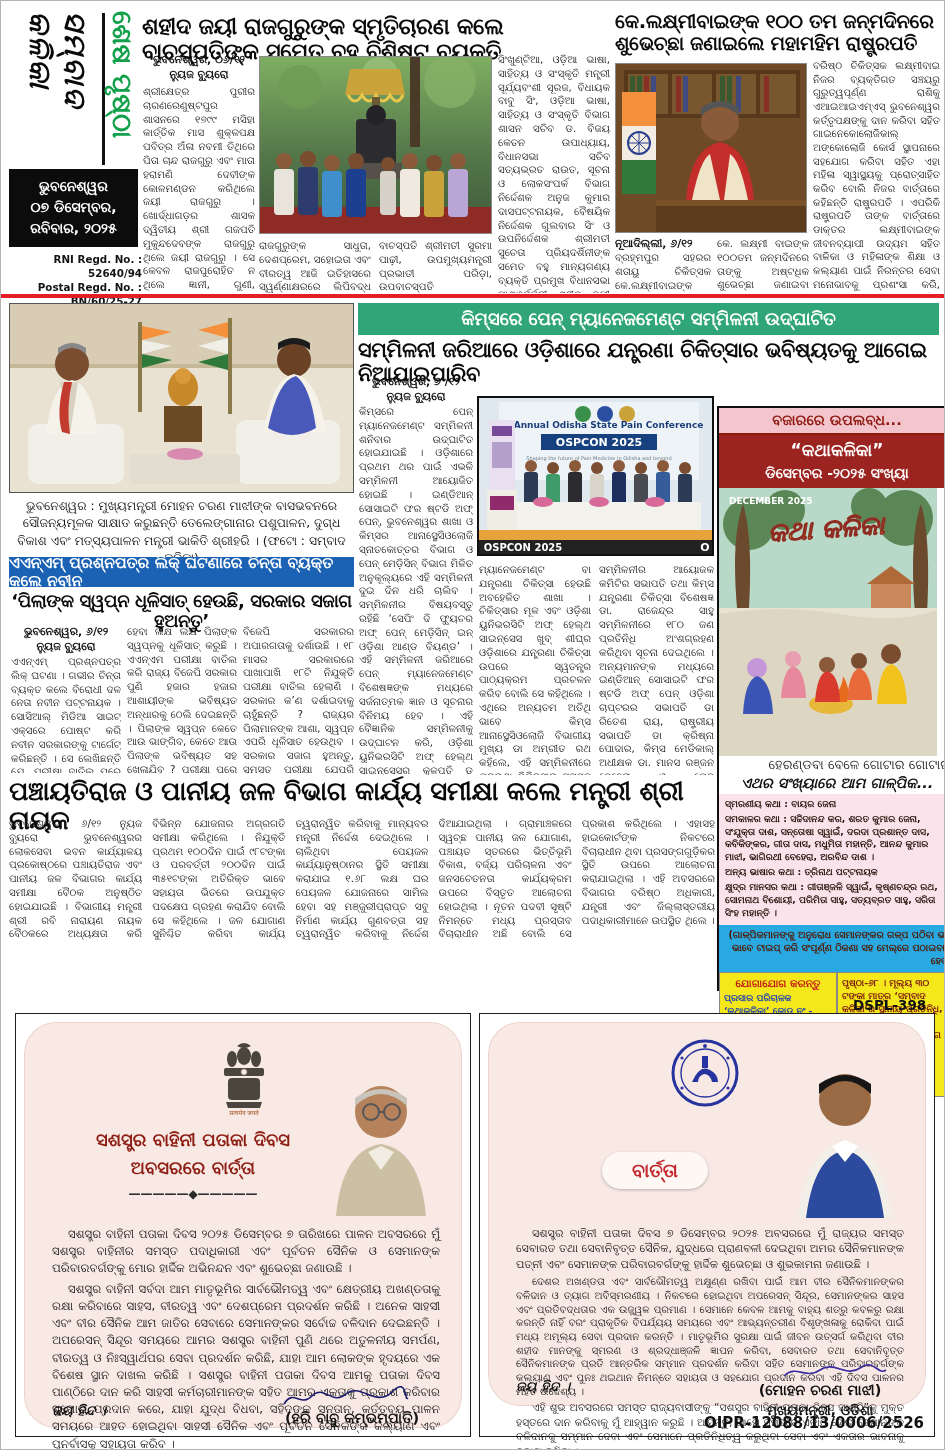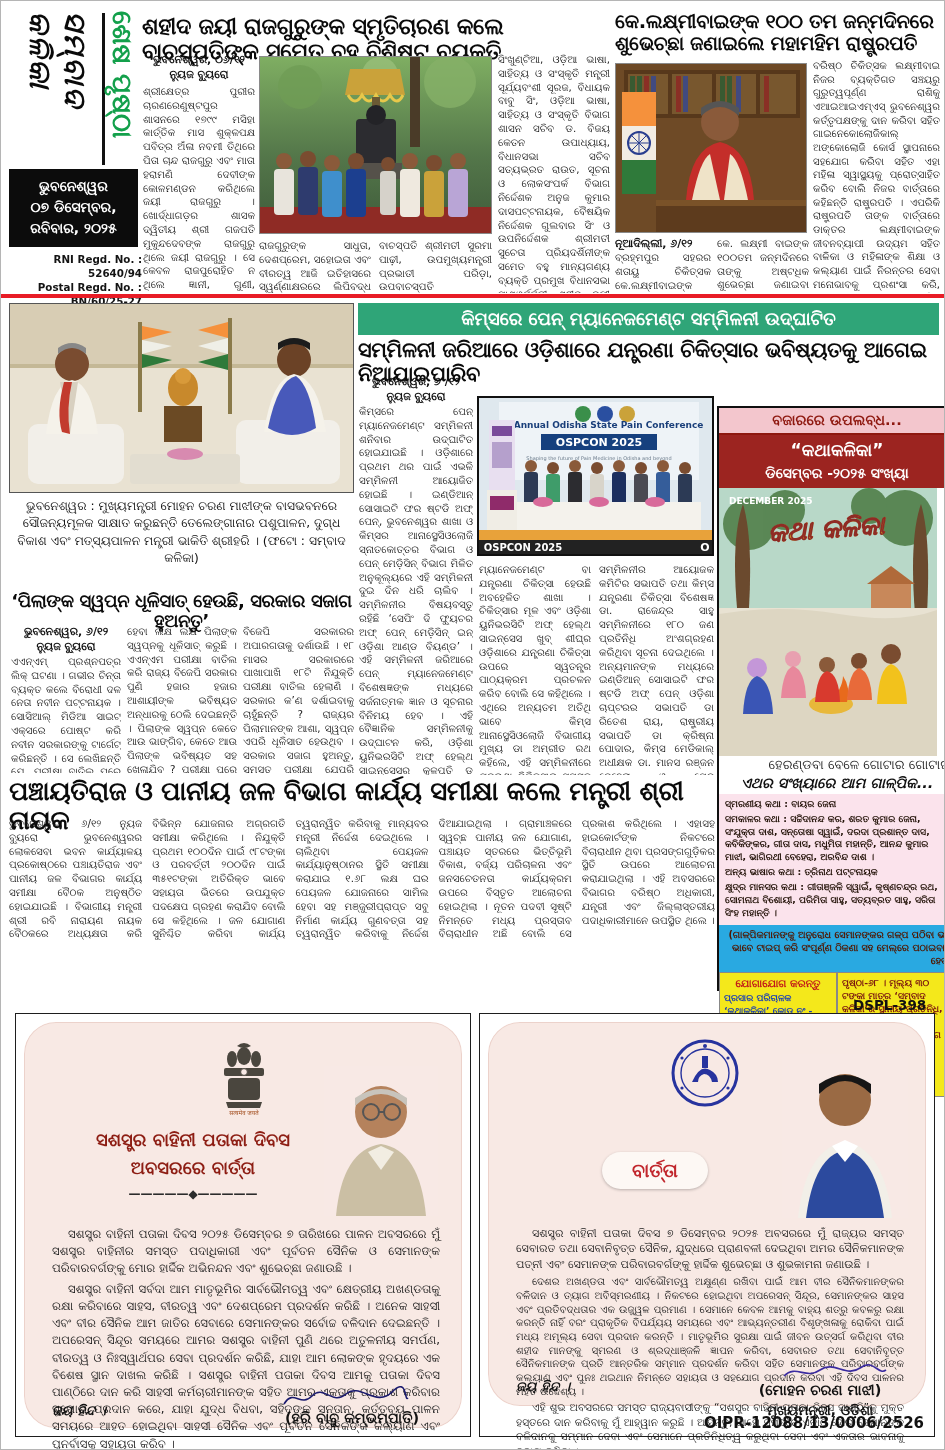--- a/index.html
+++ b/index.html
@@ -218,20 +218,21 @@
           <path d="M268 46 q16 -12 32 0 l0 -7 q-16 -10 -32 0 Z" fill="#1c1c1c"></path>
           <path d="M254 128 q8 -54 30 -58 q24 4 32 58 Z" fill="#f5f2ea"></path>
           <path d="M258 124 q10 -48 28 -52 q14 10 20 52 q-24 14 -48 0 Z" fill="#3548b5" opacity="0.9"></path>
         </g>
       <rect x="120" y="150" width="110" height="30" rx="4" fill="#e2ddd0"></rect>
       <ellipse cx="175" cy="150" rx="18" ry="6" fill="#d88ab0"></ellipse>
     </svg>
   </div>
   <div class="abs caption" style="left:8px; top:497px; width:345px;">ଭୁବନେଶ୍ୱର : ମୁଖ୍ୟମନ୍ତ୍ରୀ ମୋହନ ଚରଣ ମାଝୀଙ୍କ ବାସଭବନରେ ସୌଜନ୍ୟମୂଳକ ସାକ୍ଷାତ କରୁଛନ୍ତି ତେଲେଙ୍ଗାନାର ପଶୁପାଳନ, ଦୁଗ୍ଧ ବିକାଶ ଏବଂ ମତ୍ସ୍ୟପାଳନ ମନ୍ତ୍ରୀ ଭାକିତି ଶ୍ରୀହରି । (ଫଟୋ : ସମ୍ବାଦ କଳିକା)</div>
 
+  <div class="abs banner" style="left:8px; top:556px; width:345px; height:30px; background:#1b62b5; font-size:15.5px;">ଏଏନ୍‌ଏମ୍ ପ୍ରଶ୍ନପତ୍ର ଲିକ୍ ଘଟଣାରେ ଚିନ୍ତା ବ୍ୟକ୍ତ କଲେ ନବୀନ</div>
   <div class="abs headline" style="left:8px; top:590px; width:345px; font-size:18px; text-align:center;">‘ପିଲାଙ୍କ ସ୍ୱପ୍ନ ଧୂଳିସାତ୍ ହେଉଛି, ସରକାର ସଜାଗ ହୁଅନ୍ତୁ’</div>
   <div class="abs dateline" style="left:10px; top:624px; width:110px;">
     <div>ଭୁବନେଶ୍ୱର, ୬/୧୨</div>
     <div>ନ୍ୟୁଜ ବ୍ୟୁରୋ</div>
   </div>
   <div class="abs bodycol" style="left:10px; top:654px; width:110px; height:118px;">ଏଏନ୍‌ଏମ୍ ପ୍ରଶ୍ନପତ୍ର ଲିକ୍ ଘଟଣା । ଗଭୀର ଚିନ୍ତା ବ୍ୟକ୍ତ କଲେ ବିରୋଧୀ ଦଳ ନେତା ନବୀନ ପଟ୍ଟନାୟକ । ସୋସିଆଲ୍ ମିଡିଆ ସାଇଟ୍ ଏକ୍ସରେ ପୋଷ୍ଟ କରି ନବୀନ ସରକାରଙ୍କୁ ଟାର୍ଗେଟ୍ କରିଛନ୍ତି । ସେ ଲେଖିଛନ୍ତି ଯେ, ପରୀକ୍ଷା ବାତିଲ ପରେ ବାତିଲ</div>
   <div class="abs bodycol" style="left:126px; top:624px; width:110px; height:148px;">ହେବା ଲକ୍ଷ ଲକ୍ଷ ପିଲାଙ୍କ ସ୍ୱପ୍ନକୁ ଧୂଳିସାତ୍ କରୁଛି । ଏଏନ୍‌ଏମ ପରୀକ୍ଷା ବାତିଲ କରି ରାଜ୍ୟ ବିଜେପି ସରକାର ପୁଣି ହଜାର ହଜାର ଆଶାୟୀଙ୍କ ଭବିଷ୍ୟତ ଅନ୍ଧାରକୁ ଠେଲି ଦେଇଛନ୍ତି । ପିଲାଙ୍କ ସ୍ୱପ୍ନ କେତେ ଆଉ ଭାଙ୍ଗିବ, କେତେ ଆଉ ପିଲାଙ୍କ ଭବିଷ୍ୟତ ସହ ଖେଳାଯିବ ? ପରୀକ୍ଷା ପରେ ପରୀକ୍ଷା ବାତିଲ ହେବା, ସ୍ଥଗିତ ହେବା</div>
   <div class="abs bodycol" style="left:242px; top:624px; width:111px; height:148px;">ବିଜେପି ସରକାରର ଅପାରଗତାକୁ ଦର୍ଶାଉଛି । ୧୮ ମାସର ସରକାରରେ ପାଖାପାଖି ୧୮ଟି ନିଯୁକ୍ତି ପରୀକ୍ଷା ବାତିଲ ହେଲାଣି । ସରକାର କ’ଣ ଦର୍ଶାଇବାକୁ ଚାହୁଁଛନ୍ତି ? ରାଜ୍ୟର ପିଲାମାନଙ୍କ ଆଶା, ସ୍ୱପ୍ନ ଏପରି ଧୂଳିସାତ ହେଉଥିବ । ସରକାର ସଜାଗ ହୁଅନ୍ତୁ, ସମସ୍ତ ପରୀକ୍ଷା ଯେପରି ନିୟମିତ ଏବଂ ସ୍ୱଚ୍ଛତାର ସହ ହେବ ତାହା ସୁନିଶ୍ଚିତ କରନ୍ତୁ ।</div>
 
   <div class="abs banner" style="left:357px; top:302px; width:581px; height:32px; background:#2fa578; font-size:18px;">କିମ୍ସରେ ପେନ୍ ମ୍ୟାନେଜମେଣ୍ଟ ସମ୍ମିଳନୀ ଉଦ୍‌ଘାଟିତ</div>

